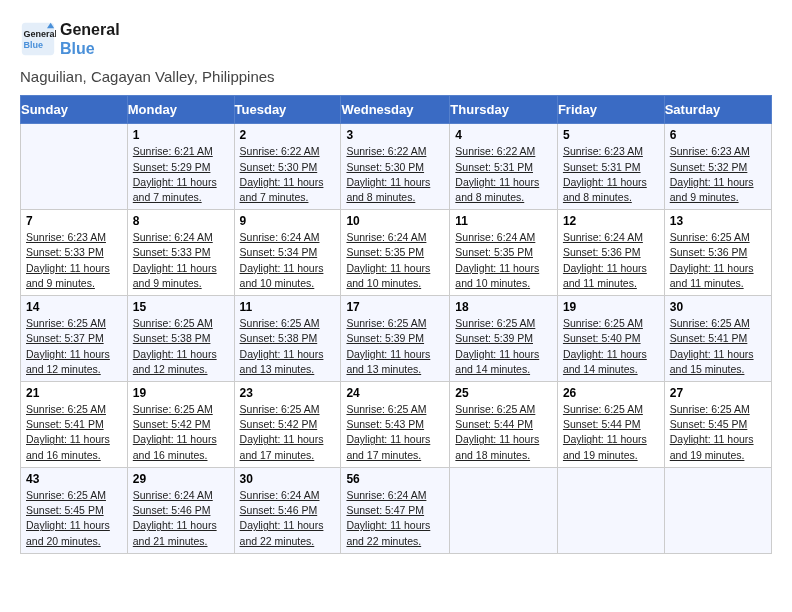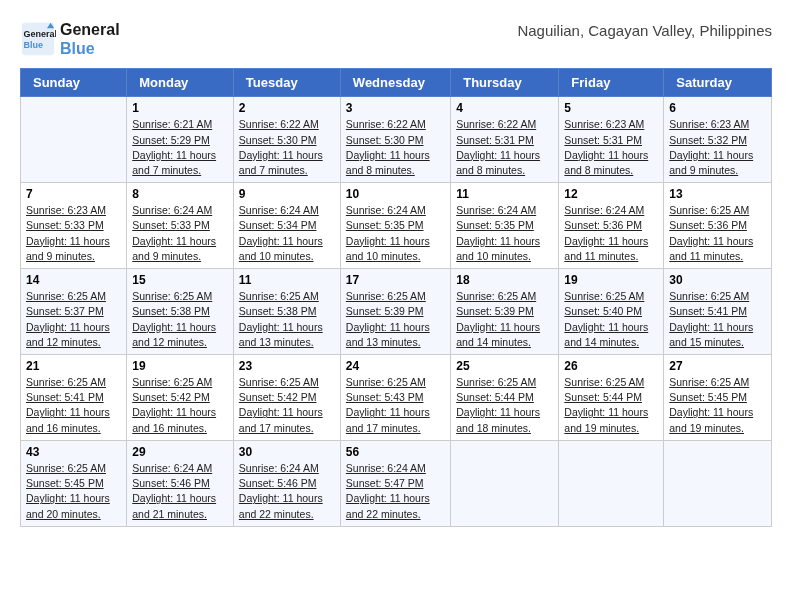--- a/index.html
+++ b/index.html
@@ -8,20 +8,21 @@
       background: #fff;
       width: 792px;
       min-height: 612px;
       padding: 20px;
     }
     .header {
       display: flex;
       justify-content: space-between;
       align-items: flex-start;
       margin-bottom: 10px;
+      flex-direction: column;
     }
     .logo {
       display: flex;
       align-items: center;
       gap: 4px;
     }
     .logo-icon {
       width: 36px;
       height: 36px;
     }
@@ -29,31 +30,31 @@
       text-align: right;
     }
     .month-title {
       font-size: 36px;
       font-weight: bold;
       color: #1a1a1a;
     }
     .location {
       font-size: 15px;
       color: #444;
-      margin-top: 2px;
+      margin-top: 10px;
     }
     .calendar {
       width: 100%;
       border-collapse: collapse;
       font-size: 11px;
     }
     .calendar thead th {
       background-color: #3a6bc4;
       color: #fff;
-      padding: 6px 12px;
+      padding: 6px 0;
       text-align: left;
       font-size: 13px;
       font-weight: bold;
       border: 1px solid #5580cc;
     }
     .calendar tbody td {
       border: 1px solid #ccc;
       padding: 4px 5px;
       vertical-align: top;
       width: 113px;

